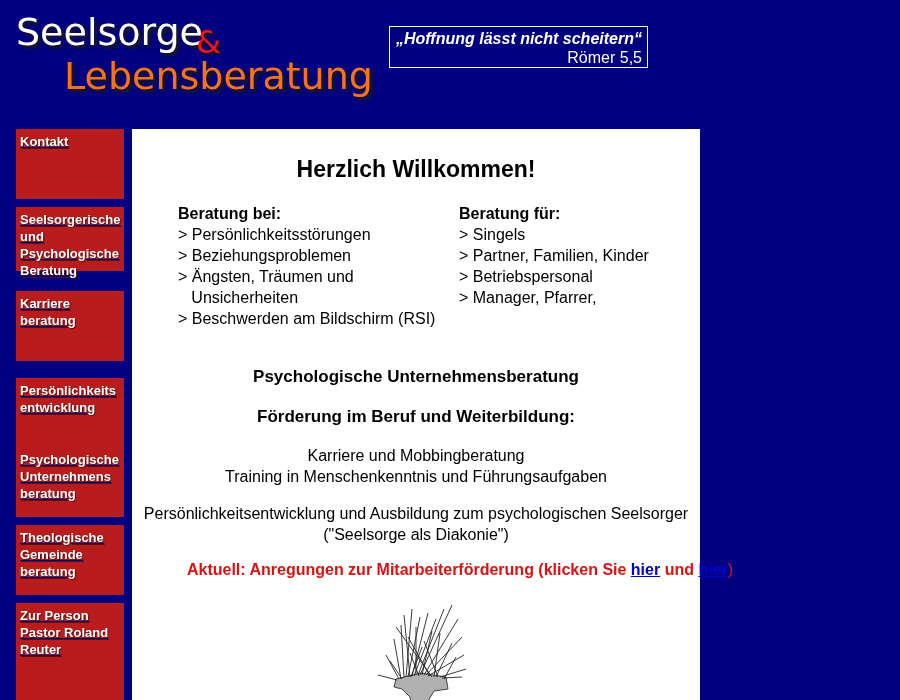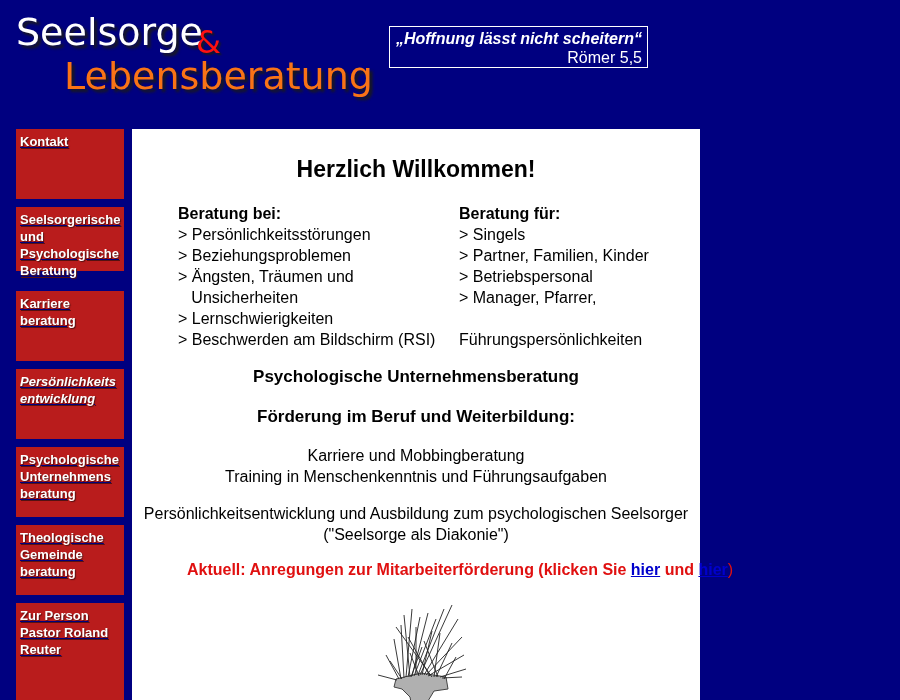--- a/index.html
+++ b/index.html
@@ -117,21 +117,21 @@
   <div class="nav-box" style="top:207px;height:64px;">
     <a>Seelsorgerische
 und
 Psychologische
 Beratung</a>
   </div>
   <div class="nav-box" style="top:291px;height:70px;">
     <a>Karriere
 beratung</a>
   </div>
-  <div class="nav-box" style="top:369px;height:70px;font-style:italic;">
+  <div class="nav-box" style="top:378px;height:70px;">
     <a>Persönlichkeits
 entwicklung</a>
   </div>
   <div class="nav-box" style="top:447px;height:70px;">
     <a>Psychologische
 Unternehmens
 beratung</a>
   </div>
   <div class="nav-box" style="top:525px;height:70px;">
     <a>Theologische
@@ -146,32 +146,30 @@
 
   <div class="content">
     <div class="welcome">Herzlich Willkommen!</div>
 
     <div class="col col-left">
       <div class="head">Beratung bei:</div>
       <div class="item">&gt; Persönlichkeitsstörungen</div>
       <div class="item">&gt; Beziehungsproblemen</div>
       <div class="item">&gt; Ängsten, Träumen und</div>
       <div class="item">   Unsicherheiten</div>
-      <div class="item">&gt; Lernschwierigkeiten</div>
       <div class="item">&gt; Beschwerden am Bildschirm (RSI)</div>
     </div>
 
     <div class="col col-right">
       <div class="head">Beratung für:</div>
       <div class="item">&gt; Singels</div>
       <div class="item">&gt; Partner, Familien, Kinder</div>
       <div class="item">&gt; Betriebspersonal</div>
       <div class="item">&gt; Manager, Pfarrer,</div>
       <div class="item"> </div>
-      <div class="item">Führungspersönlichkeiten</div>
     </div>
 
     <div class="center-line bold17" style="top:238px;">Psychologische Unternehmensberatung</div>
     <div class="center-line bold17" style="top:278px;">Förderung im Beruf und Weiterbildung:</div>
 
     <div class="center-line norm16" style="top:316px;text-align:center;">Karriere und Mobbingberatung</div>
     <div class="center-line norm16" style="top:337px;">Training in Menschenkenntnis und Führungsaufgaben</div>
 
     <div class="center-line norm16" style="top:374px;">Persönlichkeitsentwicklung und Ausbildung zum psychologischen Seelsorger</div>
     <div class="center-line norm16" style="top:395px;">("Seelsorge als Diakonie")</div>

